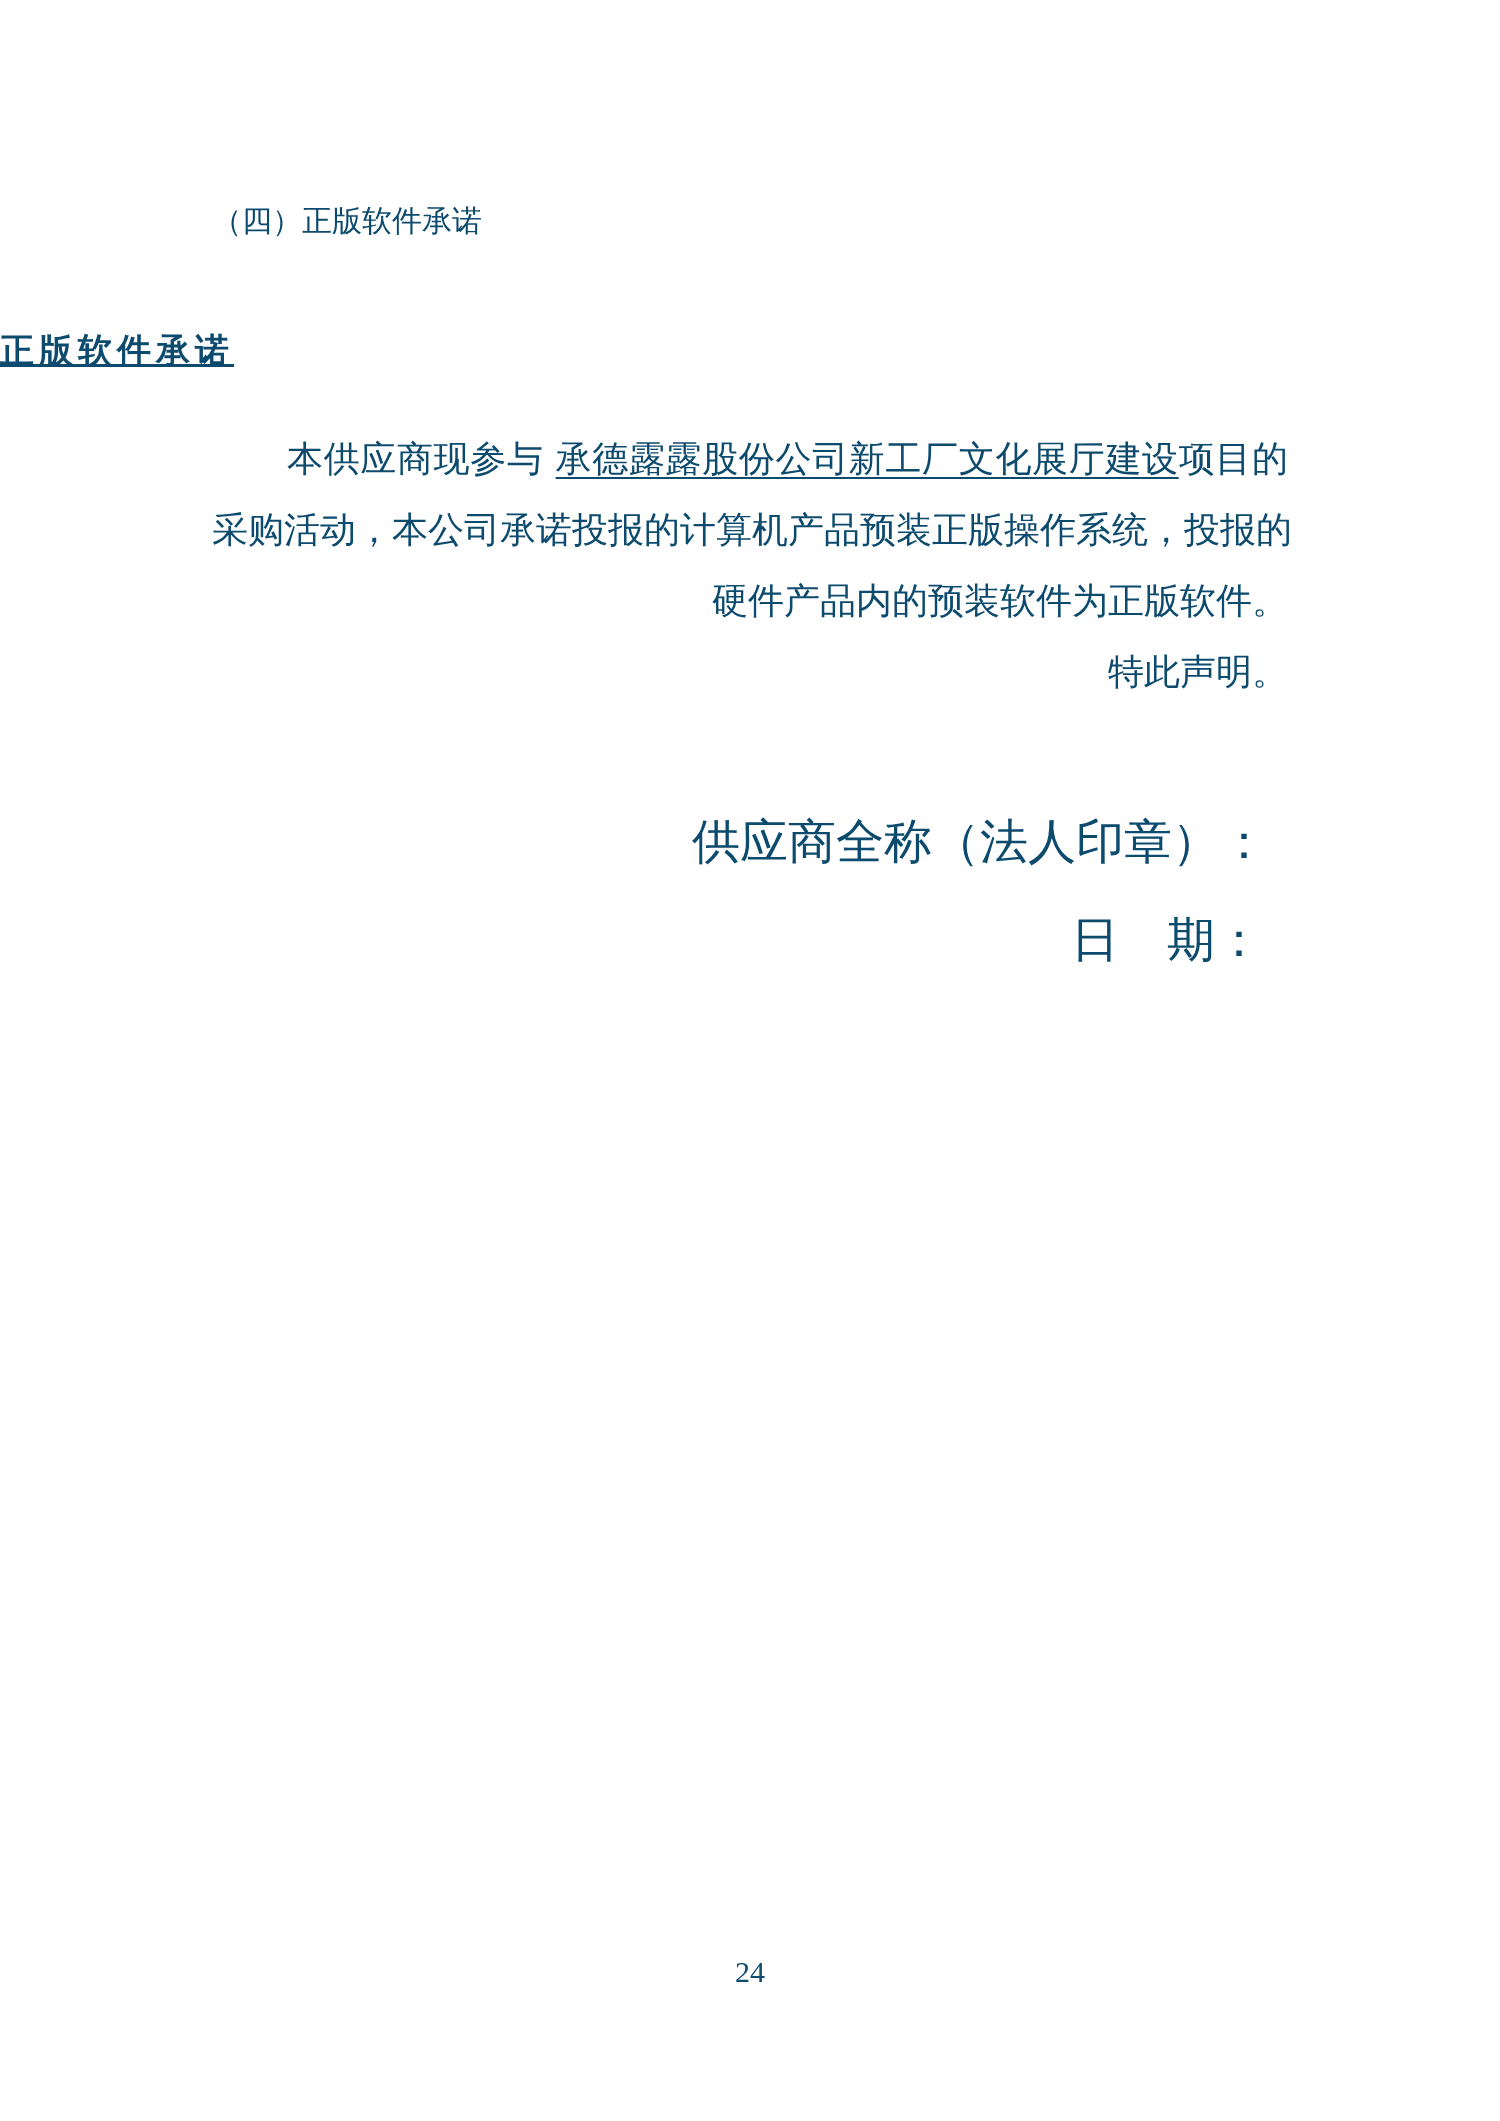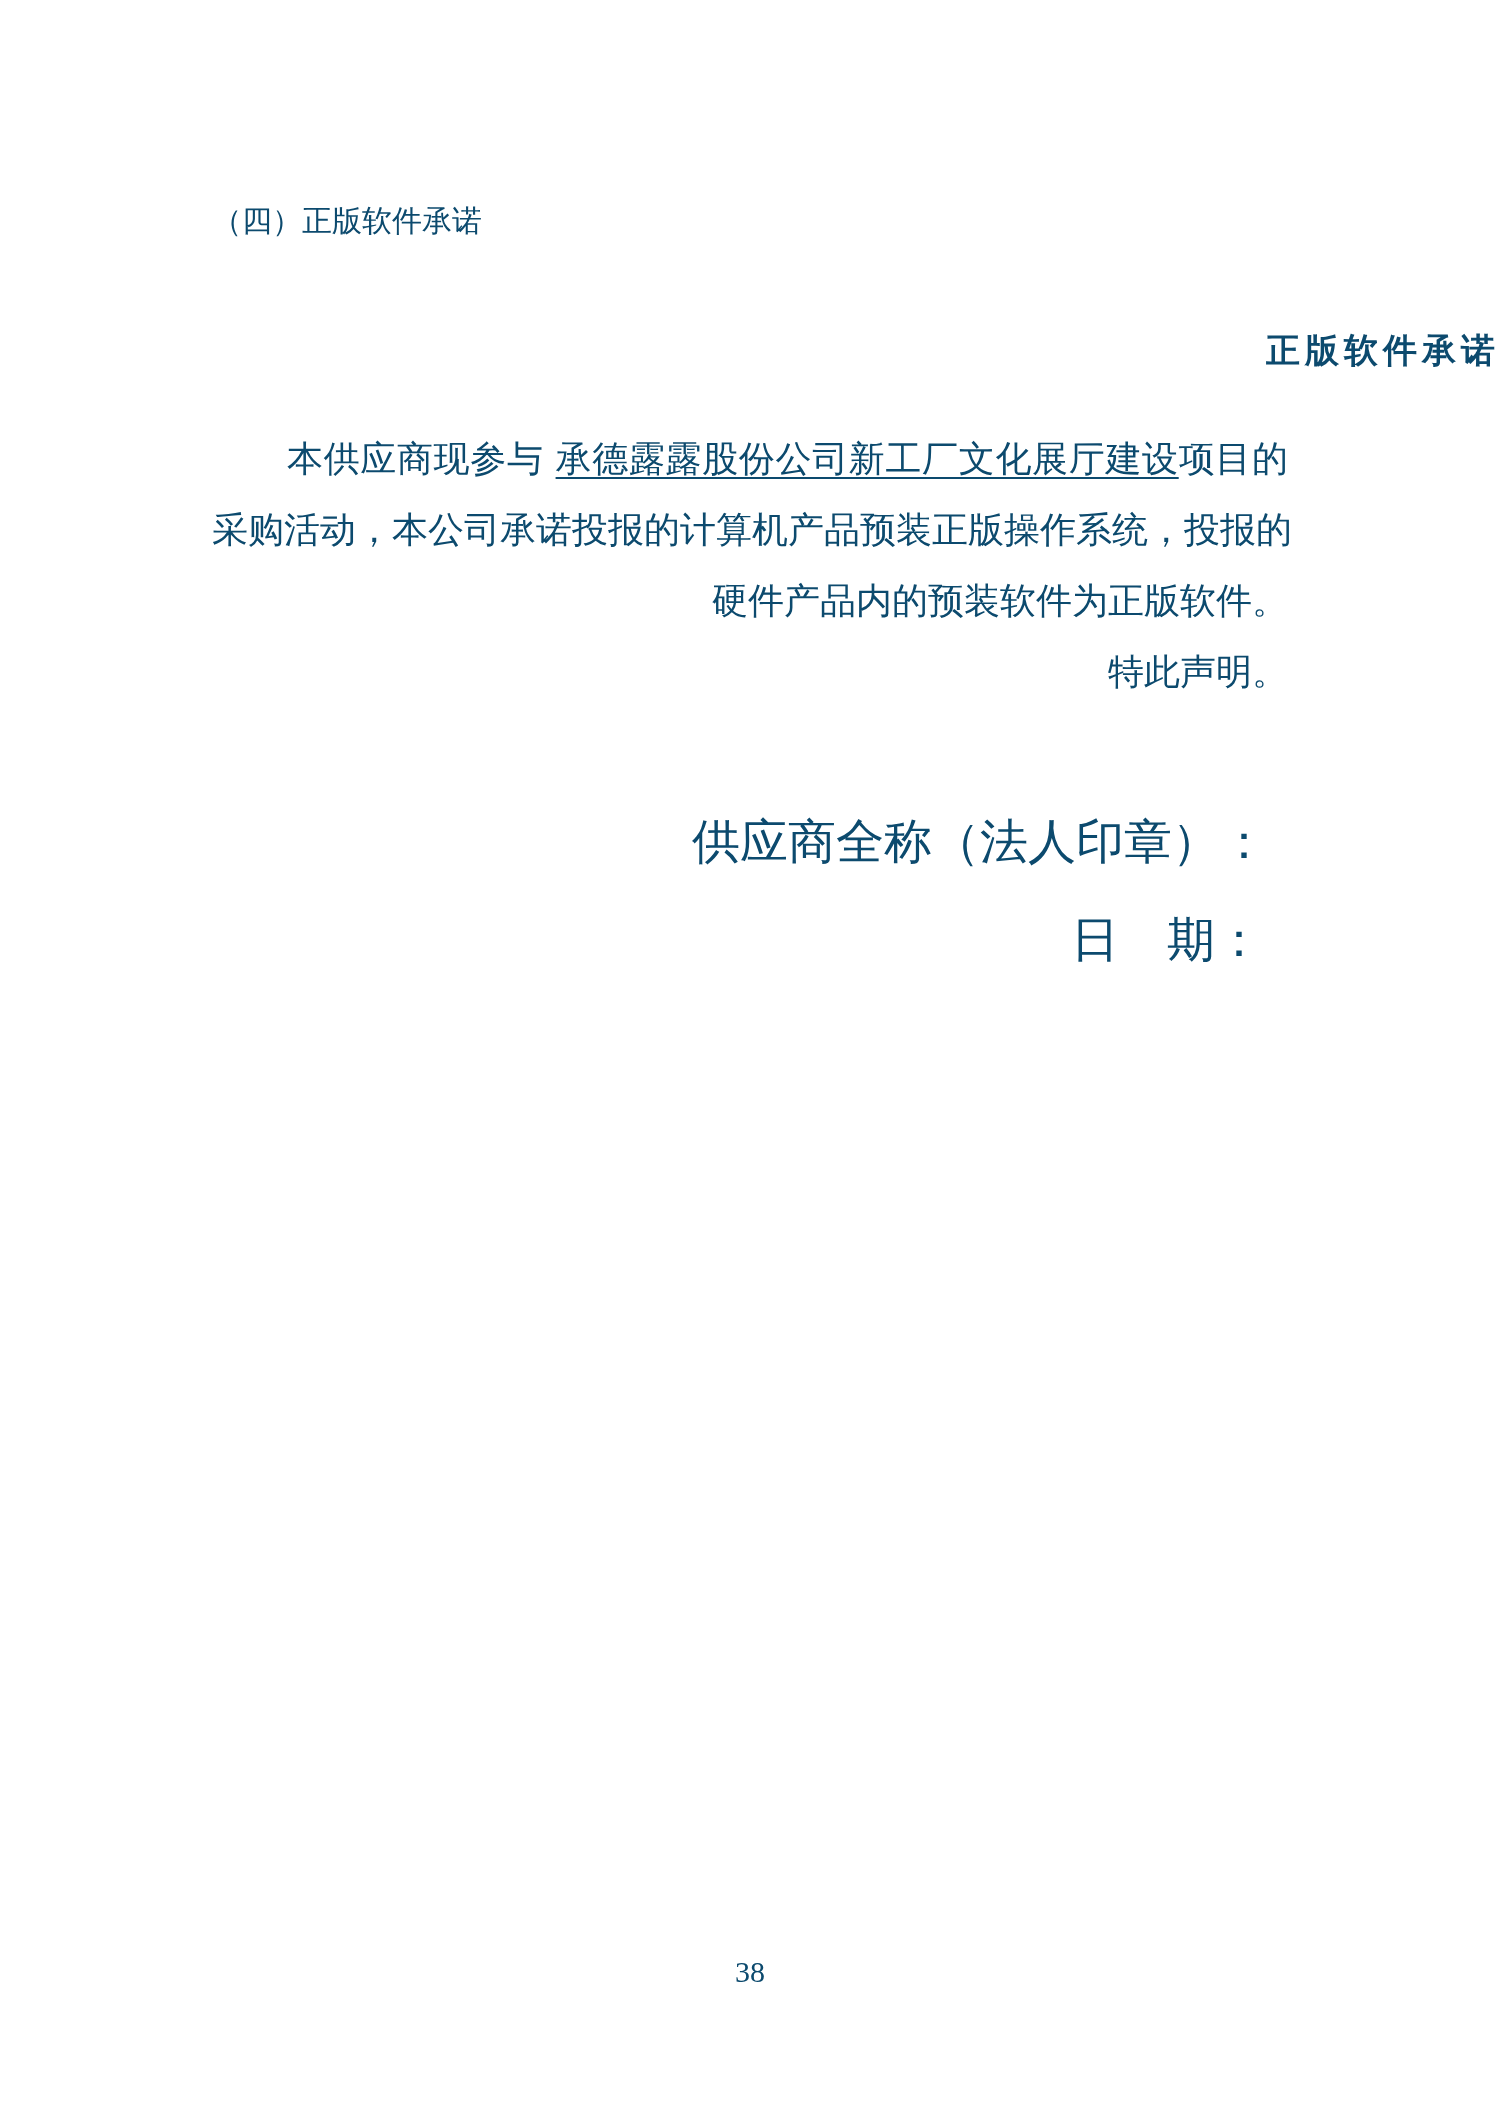--- a/index.html
+++ b/index.html
@@ -22,26 +22,27 @@
     top: 200px;
     font-size: 30px;
     line-height: 42px;
     white-space: nowrap;
   }
   .doc-title {
     position: absolute;
     left: 0;
     right: 0;
     top: 326px;
-    text-align: right;
+    text-align: left;
     font-size: 34px;
     font-weight: bold;
     letter-spacing: 5px;
     line-height: 50px;
     white-space: nowrap;
+    text-decoration: underline;
   }
   .body-text {
     position: absolute;
     left: 212px;
     top: 424px;
     width: 1076px;
     font-size: 36px;
     line-height: 71px;
   }
   .body-line {
@@ -100,15 +101,15 @@
     </div>
     <div class="body-line line-justify">采购活动，本公司承诺投报的计算机产品预装正版操作系统，投报的</div>
     <div class="body-line">硬件产品内的预装软件为正版软件。</div>
     <div class="body-line indent">特此声明。</div>
   </div>
 
   <div class="sig-line sig-name">供应商全称（法人印章）：</div>
 
   <div class="sig-line sig-date">日　期：</div>
 
-  <div class="page-number">38</div>
+  <div class="page-number">24</div>
 
 </div>
 
 </body></html>

